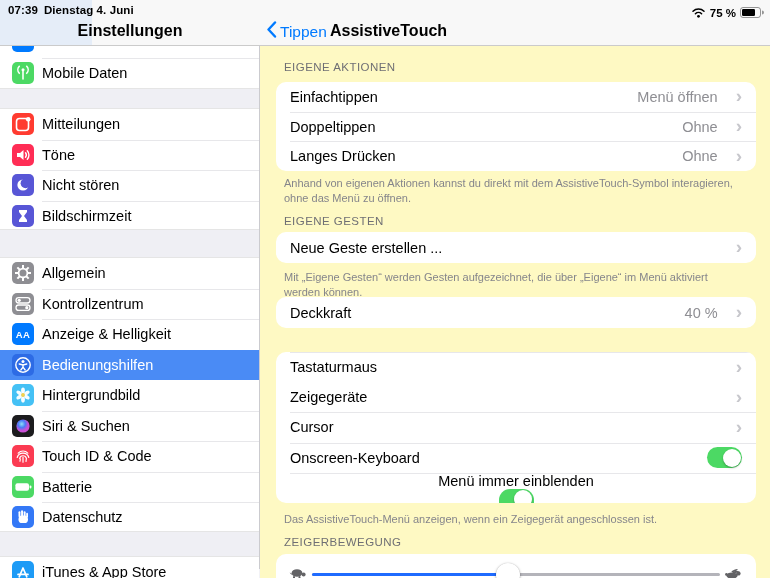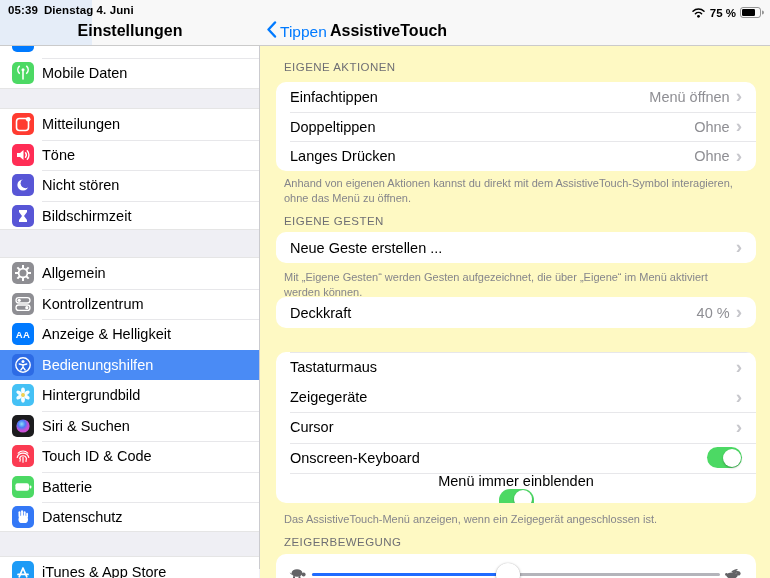--- a/index.html
+++ b/index.html
@@ -35,21 +35,21 @@
   .sic span.aa{color:#fff;font-size:9.5px;font-weight:700;letter-spacing:.3px;}
   .partial-ic{position:absolute;left:12px;top:0;width:22px;height:6px;background:#007aff;border-radius:0 0 5px 5px;}
   
   .content{position:absolute;left:260px;top:46px;width:510px;bottom:0;background:#fef9c3;}
   .sechead{position:absolute;left:24px;font-size:11.5px;color:#6f6f74;letter-spacing:.45px;}
   .secfoot{position:absolute;left:24px;right:26px;font-size:11px;line-height:15px;color:#85858b;}
   .card{position:absolute;left:16px;width:480px;background:#fff;border-radius:10px;box-sizing:border-box;overflow:hidden;}
   .crow{position:relative;height:29.7px;display:flex;align-items:center;padding:0 14px;cursor:pointer;}
   .crow.septop::before{content:"";position:absolute;left:14px;right:0;top:0;height:1px;background:#e7e7ea;}
   .clabel{font-size:14.5px;color:#000;flex:1 1 auto;white-space:nowrap;}
-  .cvalue{font-size:14.5px;color:#8e8e93;margin-right:6px;}
+  .cvalue{font-size:14.5px;color:#8e8e93;margin-right:18px;}
   .chev{color:#c7c7cc;font-size:19px;font-weight:600;line-height:1;margin-top:-2px;}
   .chev::before{content:"\203A";}
   
   .toggle{width:35px;height:21px;border-radius:11px;background:#e9e9ea;position:relative;cursor:pointer;flex:0 0 35px;}
   .toggle.on{background:#4cd964;}
   .toggle .knob{position:absolute;top:1.5px;left:1.5px;width:18px;height:18px;border-radius:50%;background:#fff;
     box-shadow:0 1px 2px rgba(0,0,0,0.3);transition:left .1s;}
   .toggle.on .knob{left:15.5px;}
   
   .slider-row{position:relative;height:40px;display:flex;align-items:center;padding:0 12px;}
@@ -60,21 +60,21 @@
   .anim-icon{position:absolute;top:12px;}
   .anim-icon.left{left:13px;}
   .anim-icon.right{right:13px;}
 </style>
 </head>
 <body>
 
 <div class="topbar">
   <div class="scroll-tint"></div>
   <div class="status-left">
-    <span>05:39</span><span class="status-date">Dienstag 4. Juni</span>
+    <span>07:39</span><span class="status-date">Dienstag 4. Juni</span>
   </div>
   <div class="status-right">
     <span>
       <svg width="15" height="11" viewBox="0 0 15 11">
           <g stroke="#000" stroke-width="1.5" fill="none" stroke-linecap="round">
         <path d="M2 4.2 a7.8 7.8 0 0 1 11 0"></path>
             <path d="M4.4 6.8 a4.4 4.4 0 0 1 6.2 0"></path>
           </g>
         <circle cx="7.5" cy="9.3" r="1.4" fill="#000"></circle>
         </svg>

